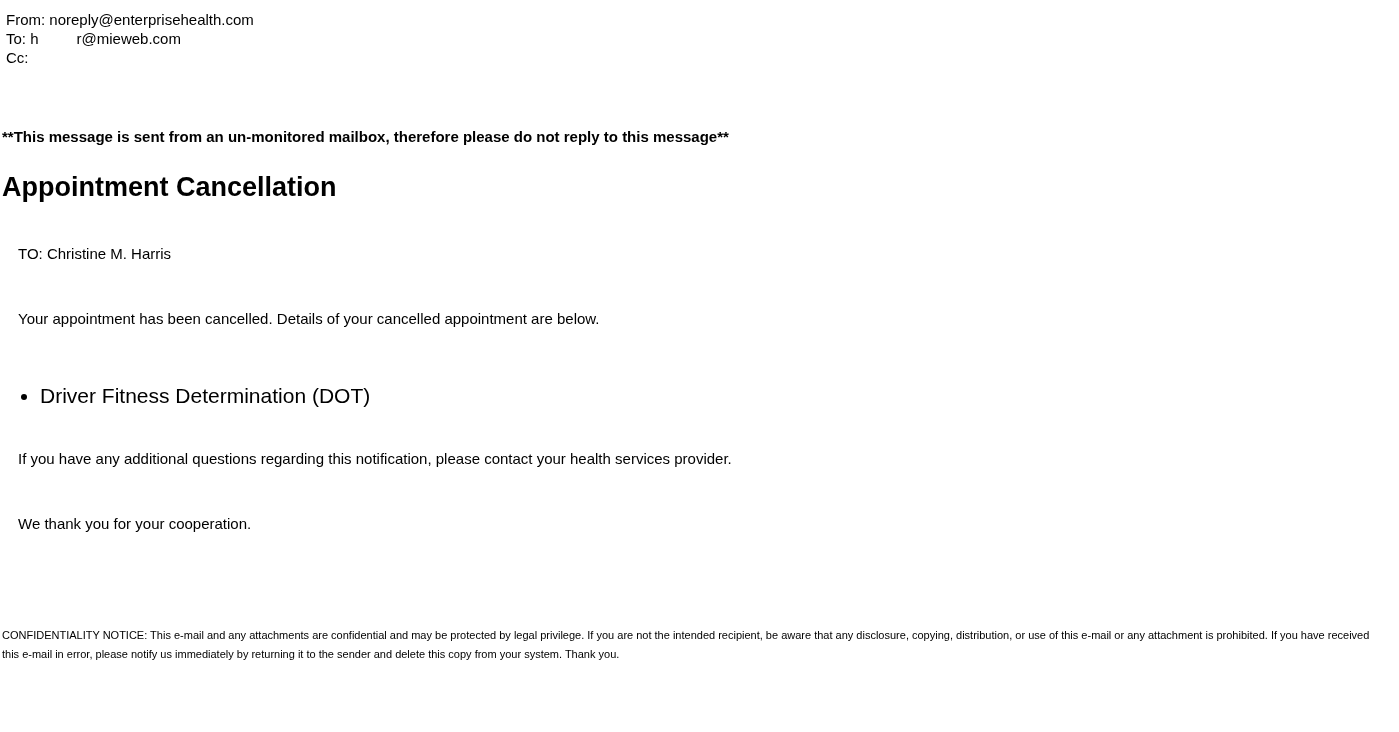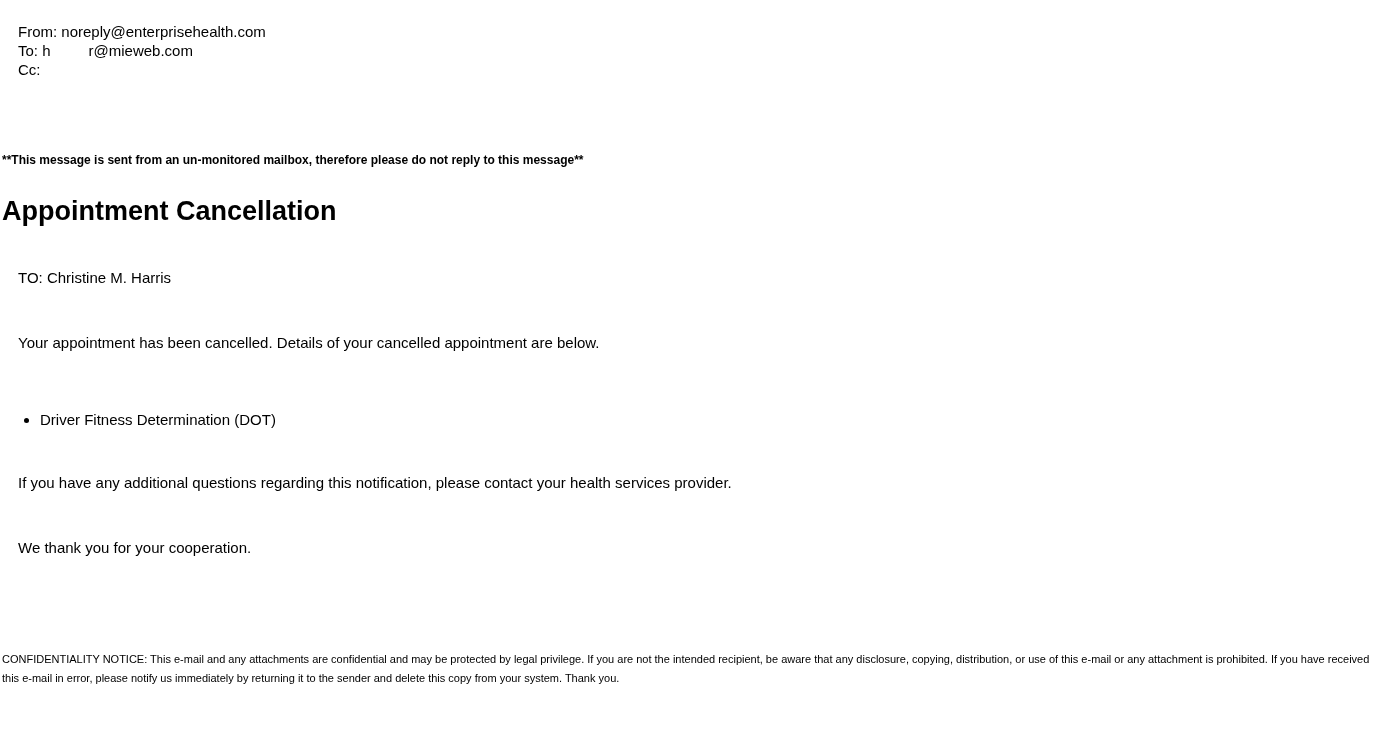--- a/index.html
+++ b/index.html
@@ -14,38 +14,38 @@
     color: #000000;
     font-size: 15px;
     line-height: 1.28;
     overflow: hidden;
   }
   .page {
     padding: 6px 0 0 2px;
     box-sizing: border-box;
   }
   .headers {
-    margin: 16px;
+    margin: 4px;
   }
   .hdr-line {
     white-space: pre;
     font-size: 15px;
     line-height: 19px;
   }
   .hdr-label { }
   .redacted {
     display: inline-block;
     width: 38px;
   }
   .spacer-lg { height: 56px; }
   .spacer-md { height: 28px; }
   .spacer-sm { height: 14px; }
   .notice {
     font-weight: bold;
-    font-size: 12px;
+    font-size: 15px;
     line-height: 19px;
   }
   h1.title {
     font-size: 27px;
     font-weight: bold;
     margin: 0;
     line-height: 26px;
   }
   p.para {
     margin: 16px;
@@ -56,21 +56,21 @@
     font-size: 15px;
     line-height: 19px;
     white-space: pre;
   }
   ul.sched {
     margin: 0;
     padding-left: 38px;
     list-style-type: disc;
   }
   ul.sched li {
-    font-size: 15px;
+    font-size: 21px;
     line-height: 19px;
   }
   .confidential {
     font-size: 11px;
     line-height: 19px;
     max-width: 1385px;
   }
 </style>
 </head>
 <body>

